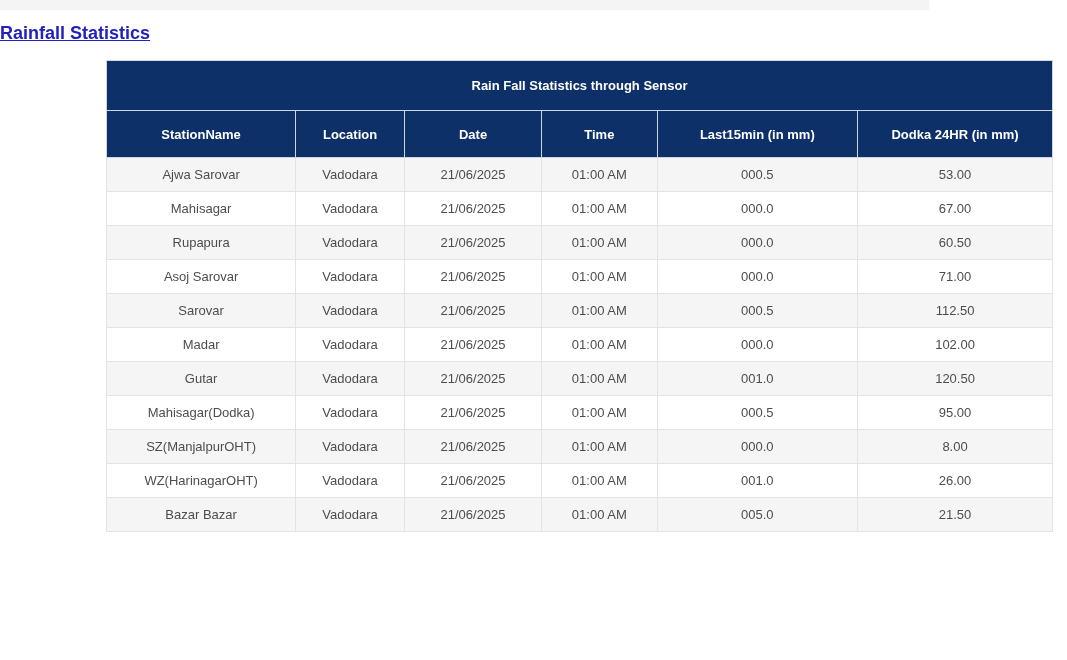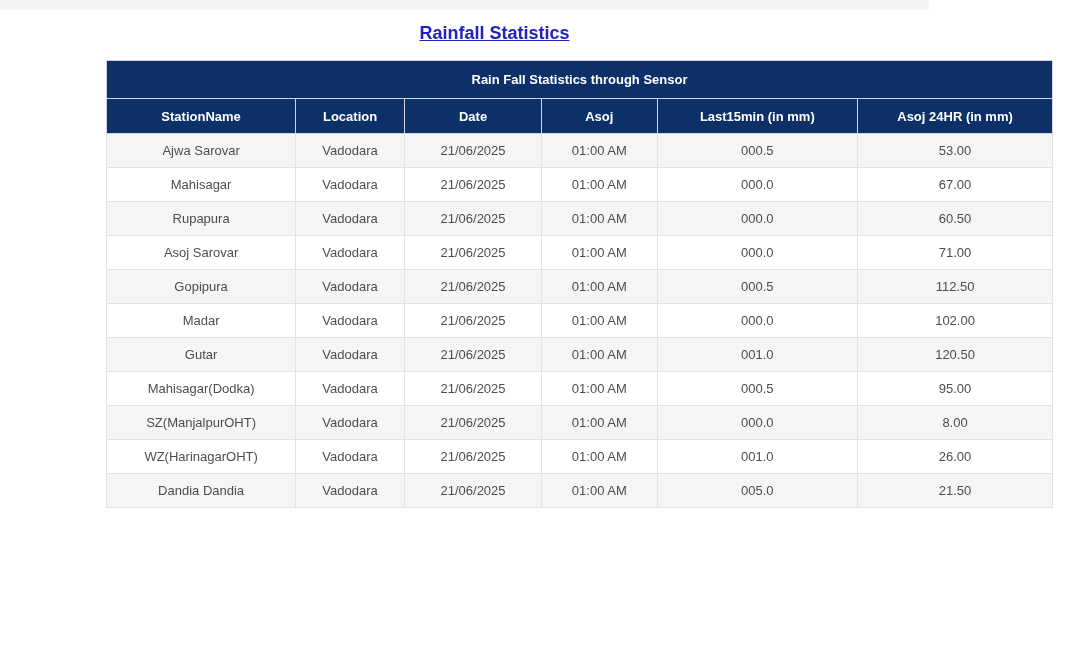--- a/index.html
+++ b/index.html
@@ -12,22 +12,21 @@
     overflow: hidden;
   }
   .top-strip {
     width: 929px;
     height: 10px;
     background: #f4f4f4;
   }
   .title-wrap {
     width: 929px;
     margin-top: 13px;
-    text-align: center;
-    margin-left: 30px;
+    text-align: left;
   }
   .title-link {
     font-size: 18px;
     font-weight: bold;
     color: #2121bd;
     text-decoration: underline;
     cursor: pointer;
   }
   .table-wrap {
     margin: 16px 0 0 106px;
@@ -44,21 +43,21 @@
   col.c-time     { width: 12.2%; }
   col.c-last15   { width: 21.2%; }
   col.c-last24   { width: 20.6%; }
   .rain-table th {
     background: #0d3068;
     color: #ffffff;
     font-size: 13px;
     font-weight: bold;
     text-align: center;
     border: 1px solid #cfd6e2;
-    padding: 2px;
+    padding: 8px;
   }
   .rain-table tr.caption-row th {
     height: 33px;
   }
   .rain-table tr.cols-row th {
     height: 30px;
     text-align: center;
   }
   .rain-table td {
     height: 33px;
@@ -96,23 +95,23 @@
       <col class="c-last24">
     </colgroup>
     <thead>
       <tr class="caption-row">
         <th colspan="6">Rain Fall Statistics through Sensor</th>
       </tr>
       <tr class="cols-row">
         <th>StationName</th>
         <th>Location</th>
         <th>Date</th>
-        <th>Asoj</th>
+        <th>Time</th>
         <th>Last15min (in mm)</th>
-        <th>Asoj 24HR (in mm)</th>
+        <th>Dodka 24HR (in mm)</th>
       </tr>
     </thead>
     <tbody>
         <tr>
           <td>Ajwa Sarovar</td>
           <td>Vadodara</td>
           <td>21/06/2025</td>
           <td>01:00 AM</td>
           <td>000.5</td>
           <td>53.00</td>
@@ -135,21 +134,21 @@
         </tr>
         <tr>
           <td>Asoj Sarovar</td>
           <td>Vadodara</td>
           <td>21/06/2025</td>
           <td>01:00 AM</td>
           <td>000.0</td>
           <td>71.00</td>
         </tr>
         <tr>
-          <td>Gopipura</td>
+          <td>Sarovar</td>
           <td>Vadodara</td>
           <td>21/06/2025</td>
           <td>01:00 AM</td>
           <td>000.5</td>
           <td>112.50</td>
         </tr>
         <tr>
           <td>Madar</td>
           <td>Vadodara</td>
           <td>21/06/2025</td>
@@ -183,21 +182,21 @@
         </tr>
         <tr>
           <td>WZ(HarinagarOHT)</td>
           <td>Vadodara</td>
           <td>21/06/2025</td>
           <td>01:00 AM</td>
           <td>001.0</td>
           <td>26.00</td>
         </tr>
         <tr>
-          <td>Dandia Dandia</td>
+          <td>Bazar Bazar</td>
           <td>Vadodara</td>
           <td>21/06/2025</td>
           <td>01:00 AM</td>
           <td>005.0</td>
           <td>21.50</td>
         </tr>
       </tbody>
   </table>
 </div>
 

